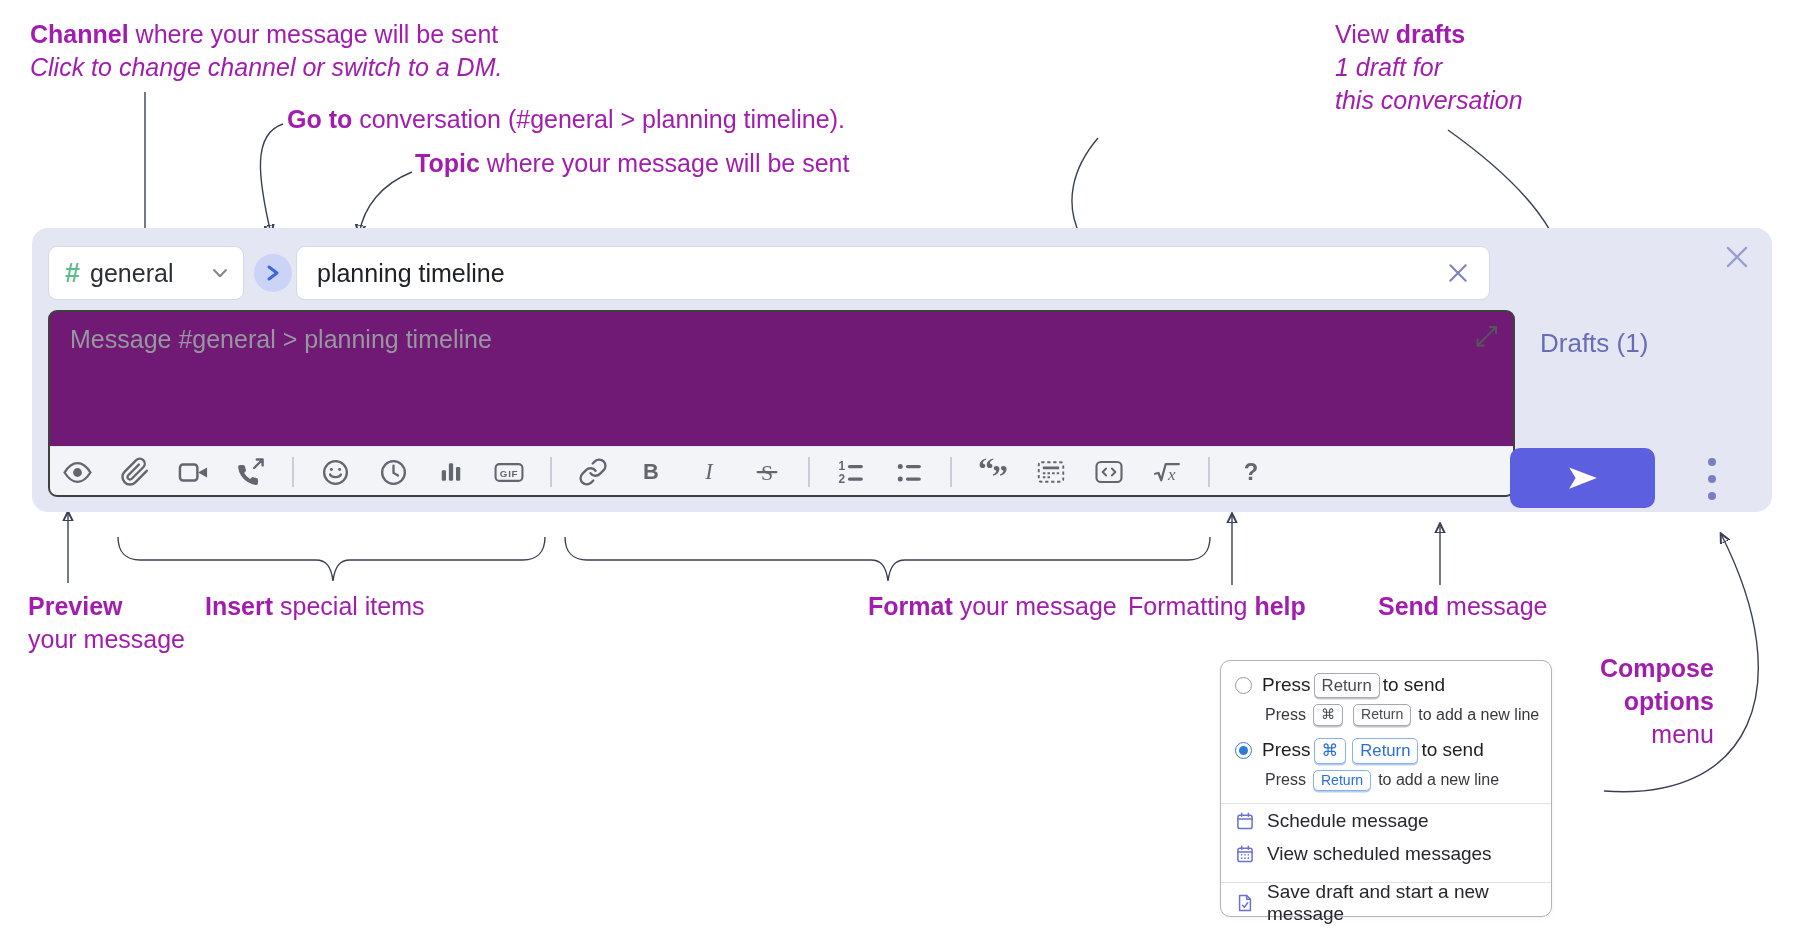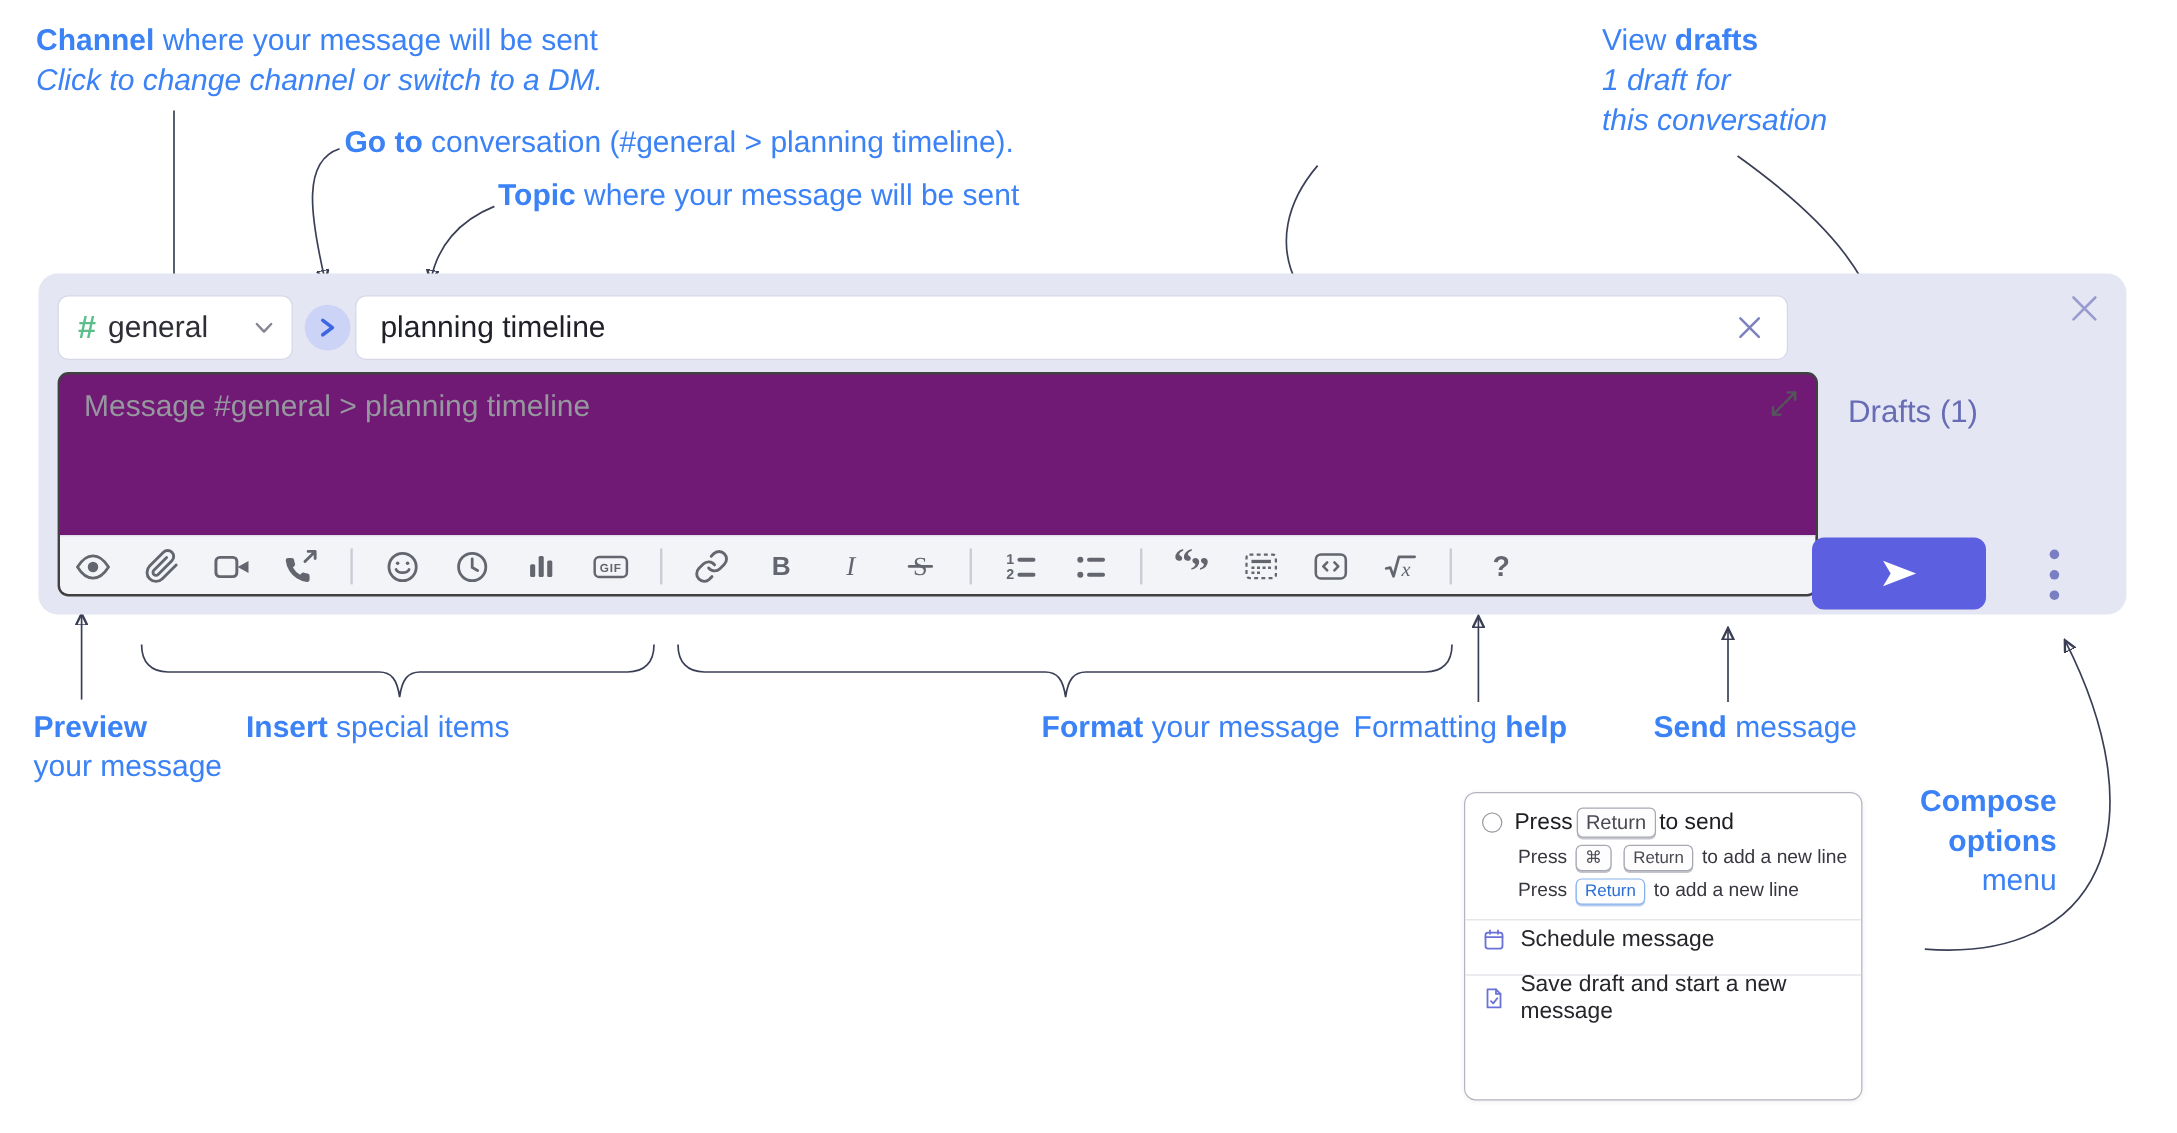--- a/index.html
+++ b/index.html
@@ -1,20 +1,20 @@
 <!DOCTYPE html>
 <html><head>
 <meta charset="utf-8">
 <style>
   * { margin:0; padding:0; box-sizing:border-box; }
   body { background:#ffffff; font-family:"Liberation Sans", sans-serif; }
   .canvas { position:relative; width:1814px; height:944px; background:#fff; color:#2b2f45; overflow:hidden; }
 
   
-  .ann { position:absolute; font-size:25px; line-height:33px; color:#3b82f6; white-space:nowrap; }
+  .ann { position:absolute; font-size:25px; line-height:33px; color:#a21caf; white-space:nowrap; }
   .ann b { font-weight:700; }
   .ann .it { font-style:italic; }
 
   
   .overlay { position:absolute; left:0; top:0; width:1814px; height:944px; pointer-events:none; }
   .overlay path { fill:none; stroke:#3a3f55; stroke-width:1.4; }
 
   
   .compose-box { position:absolute; left:32px; top:228px; width:1740px; height:284px;
                  background:#e4e6f3; border-radius:16px; }
@@ -372,36 +372,58 @@
       <span>
         <span>Press</span><span class="chip">Return</span><span>to send</span>
       </span>
     </div>
     <div class="opt-sub">
       <span>Press</span>
         <span class="chip">⌘</span>
         <span class="chip">Return</span>
         <span>to add a new line</span>
     </div>
+    <div class="opt-row">
+      <span class="radio checked"></span>
+      <span>
+        <span>Press</span><span class="chip blue">⌘</span><span class="chip blue">Return</span><span>to send</span>
+      </span>
+    </div>
     <div class="opt-sub">
       <span>Press</span>
         <span class="chip blue">Return</span>
         <span>to add a new line</span>
     </div>
 
     <div class="menu-div"></div>
 
     <div class="menu-item">
       <svg width="20" height="20" viewBox="0 0 24 24" fill="none" stroke="currentColor" stroke-width="1.8" stroke-linecap="round">
           <rect x="3.5" y="5" width="17" height="16" rx="2.5"></rect>
           <path d="M3.5,9.5 H20.5"></path>
           <path d="M8,2.8 V6.2 M16,2.8 V6.2"></path>
         </svg>
       <span>Schedule message</span>
     </div>
+    <div class="menu-item">
+      <svg width="20" height="20" viewBox="0 0 24 24" fill="none" stroke="currentColor" stroke-width="1.8" stroke-linecap="round">
+          <rect x="3.5" y="5" width="17" height="16" rx="2.5"></rect>
+          <path d="M3.5,9.5 H20.5"></path>
+          <path d="M8,2.8 V6.2 M16,2.8 V6.2"></path>
+          <g fill="currentColor" stroke="none">
+            <circle cx="8" cy="13" r="1"></circle>
+            <circle cx="12" cy="13" r="1"></circle>
+            <circle cx="16" cy="13" r="1"></circle>
+            <circle cx="8" cy="17" r="1"></circle>
+            <circle cx="12" cy="17" r="1"></circle>
+            <circle cx="16" cy="17" r="1"></circle>
+          </g>
+        </svg>
+      <span>View scheduled messages</span>
+    </div>
 
     <div class="menu-div"></div>
 
     <div class="menu-item last">
       <svg width="20" height="20" viewBox="0 0 24 24" fill="none" stroke="currentColor" stroke-width="1.8" stroke-linecap="round" stroke-linejoin="round">
           <path d="M5.5,3 H14 L18.5,7.5 V21 H5.5 Z"></path>
           <path d="M14,3 V7.5 H18.5"></path>
           <path d="M9,14.8 L11.2,17 L15.3,11.8"></path>
         </svg>
       <span>Save draft and start a new message</span>

